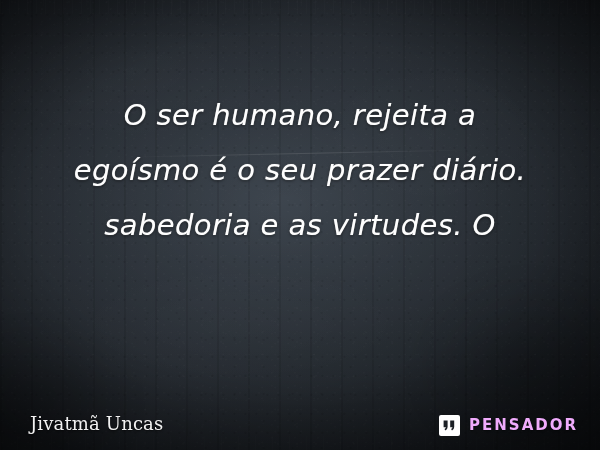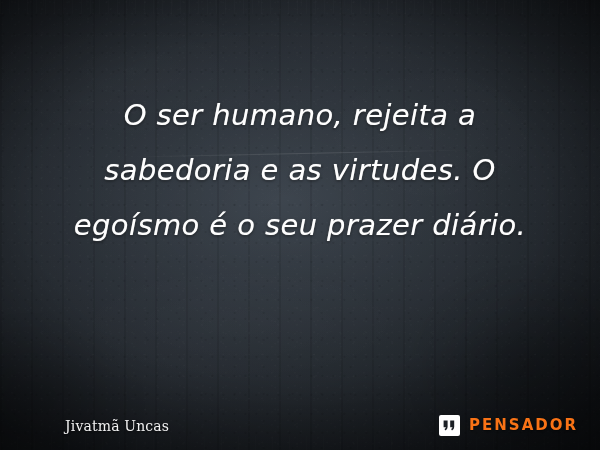--- a/index.html
+++ b/index.html
@@ -128,25 +128,24 @@
       0 1px 3px rgba(0,0,0,0.55);
   }
 
   
   .author {
     position: absolute;
     left: 30px;
     bottom: 16px;
     color: #f2f2f2;
     font-family: "DejaVu Serif", serif;
-    font-size: 14px;
+    font-size: 18px;
     font-weight: 400;
     letter-spacing: 0.15px;
     text-shadow: 0 1px 2px rgba(0,0,0,0.6);
-    margin-left: 35px;
   }
 
   .brand {
     position: absolute;
     right: 22px;
     bottom: 14px;
     display: flex;
     align-items: center;
     gap: 9px;
   }
@@ -158,21 +157,21 @@
     background: #ffffff;
     display: flex;
     align-items: center;
     justify-content: center;
     flex: 0 0 auto;
   }
 
   .brand-mark svg { display: block; }
 
   .brand-word {
-    color: #f97316;
+    color: #f0abfc;
     font-family: "DejaVu Sans", sans-serif;
     font-size: 15px;
     font-weight: 700;
     letter-spacing: 2.0px;
     line-height: 1;
     text-shadow: 0 1px 2px rgba(0,0,0,0.5);
   }
 </style>
 </head>
 <body>
@@ -181,22 +180,22 @@
 
   <div class="board-base"></div>
   <div class="board-clouds"></div>
   <div class="board-streaks"></div>
   <div class="board-grain"></div>
   <div class="board-scratch"></div>
   <div class="board-vignette"></div>
 
   <div class="quote-block">
     <div class="quote-line">O ser humano, rejeita a</div>
+    <div class="quote-line">egoísmo é o seu prazer diário.</div>
     <div class="quote-line">sabedoria e as virtudes. O</div>
-    <div class="quote-line">egoísmo é o seu prazer diário.</div>
   </div>
 
   <div class="author">Jivatmã Uncas</div>
 
   <div class="brand">
     <span class="brand-mark">
       <svg width="13" height="11" viewBox="0 0 13 11" aria-hidden="true">
         <path d="M0.6 0.6 H4.6 V7.0 Q4.6 9.4 2.4 10.4 L1.5 9.0 Q2.8 8.4 2.9 7.2 H0.6 Z" fill="#1b1f24"></path>
         <path d="M7.2 0.6 H11.2 V7.0 Q11.2 9.4 9.0 10.4 L8.1 9.0 Q9.4 8.4 9.5 7.2 H7.2 Z" fill="#1b1f24"></path>
       </svg>

